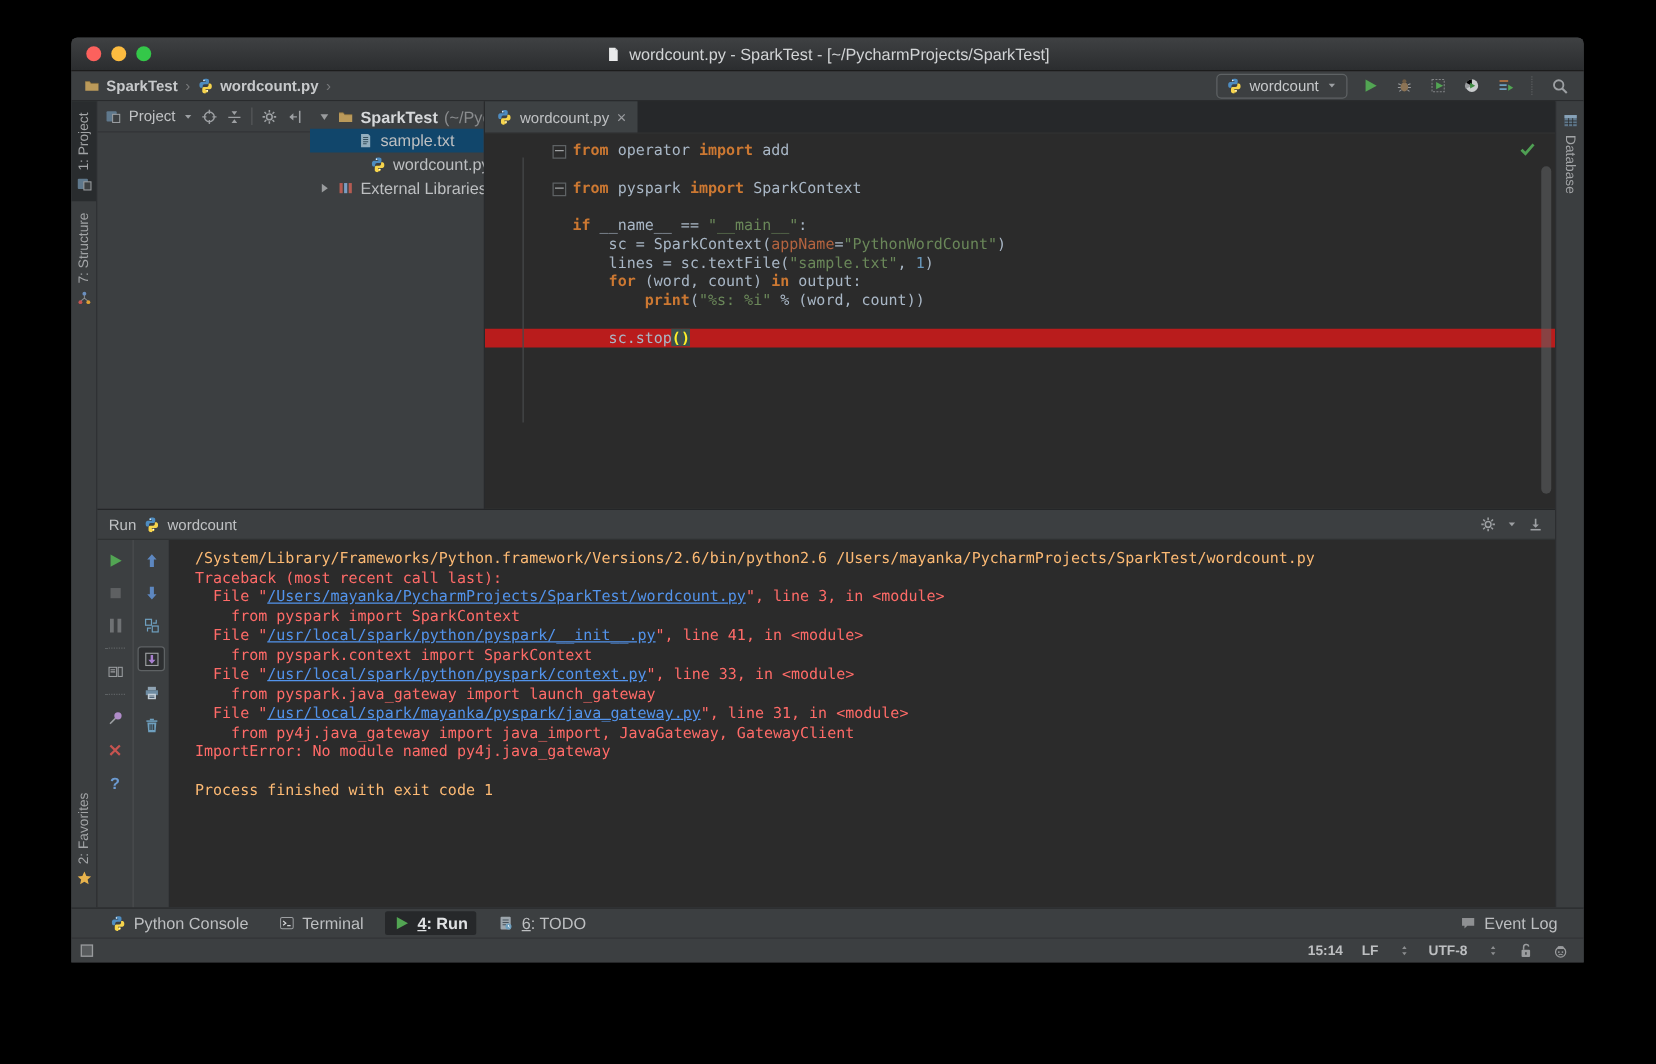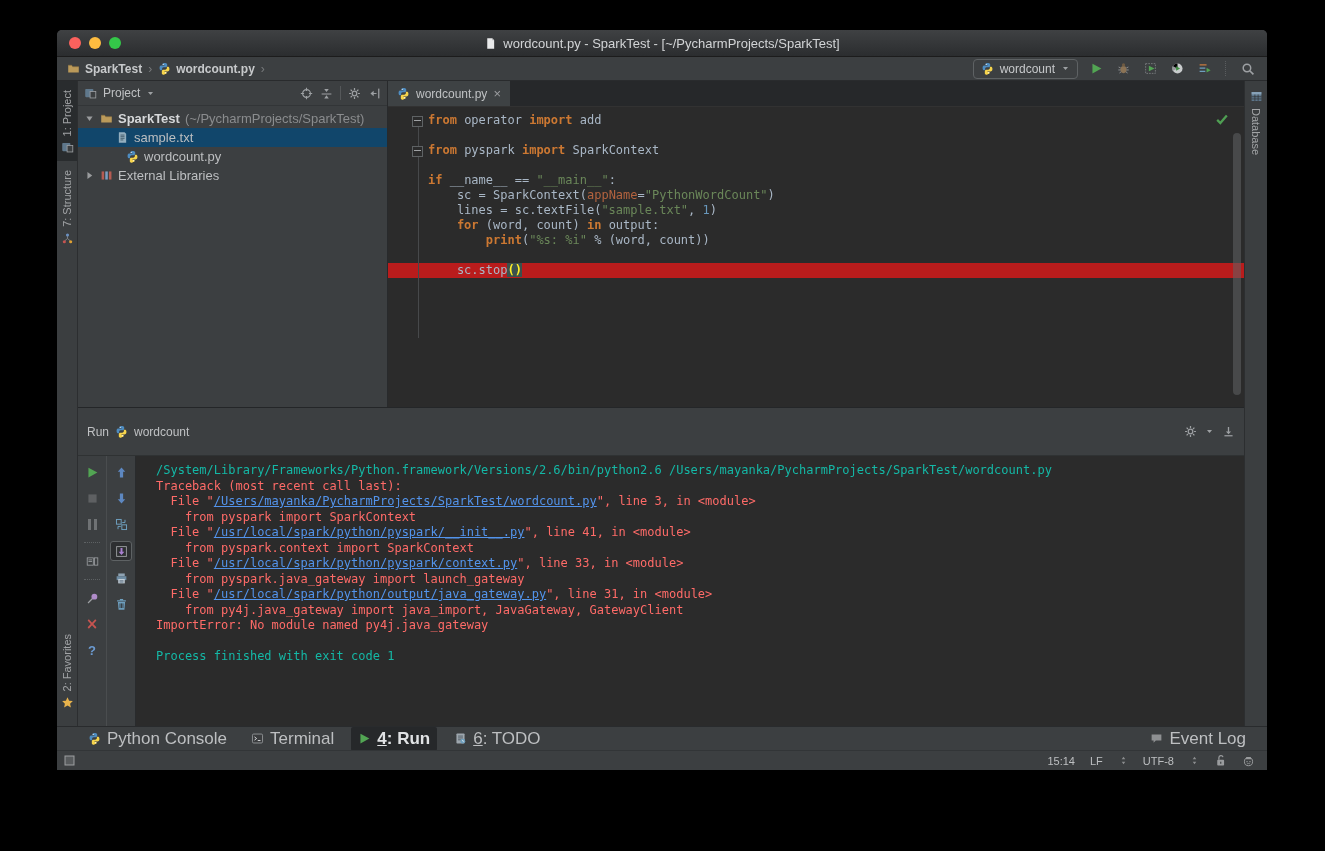--- a/index.html
+++ b/index.html
@@ -34,83 +34,83 @@
   .stripe.left{border-right:1px solid #2c2e30;}
   .stripe-btn{display:flex;flex-direction:column;align-items:center;gap:5px;padding:9px 0 7px;width:100%;cursor:pointer;}
   .stripe-btn.active{background:#292c2e;}
   .stripe-btn.bottom{margin-top:auto;}
   .vlabel{writing-mode:vertical-rl;transform:rotate(180deg);font-size:11px;color:#a2a4a6;}
   .vlabel-r{writing-mode:vertical-rl;font-size:11px;color:#a2a4a6;}
   .center{flex:1;display:flex;flex-direction:column;min-width:0;}
   .upper{height:326px;flex:none;display:flex;min-width:0;}
 
   
-  .project-panel{width:309px;flex:none;background:#3c3f41;border-right:1px solid #282a2c;display:flex;flex-direction:column;}
+  .project-panel{width:309px;flex:none;background:#3c3f41;border-right:1px solid #282a2c;display:flex;flex-direction:row;}
   .panel-header{height:24px;flex:none;display:flex;align-items:center;gap:6px;padding:0 6px;border-bottom:1px solid #323537;
                 font-size:12px;color:#c0c2c4;}
   .ph-right{margin-left:auto;display:flex;align-items:center;gap:7px;}
   .ph-sep{width:1px;height:14px;background:#55585a;}
   .tree{flex:1;padding-top:3px;overflow:hidden;}
   .tree-row{height:19px;display:flex;align-items:center;gap:5px;font-size:13px;color:#bdbfc1;cursor:pointer;white-space:nowrap;}
   .tree-row.selected{background:#11466b;}
   .tree-label.bold{font-weight:bold;color:#d6d8da;}
   .tree-suffix{color:#8a8c8e;}
   .tree-spc{display:inline-block;width:13px;flex:none;}
 
   
   .editor{flex:1;display:flex;flex-direction:column;background:#2b2b2b;position:relative;min-width:0;}
   .tabbar{height:25px;flex:none;background:#26282a;border-bottom:1px solid #323232;display:flex;}
   .tab{display:flex;align-items:center;gap:6px;padding:0 9px;background:#3e4244;font-size:12px;color:#bfc1c3;cursor:pointer;}
   .tab-close{color:#9b9da0;font-size:13px;line-height:1;cursor:pointer;}
   .code-area{flex:1;position:relative;overflow:hidden;font-family:"DejaVu Sans Mono",monospace;font-size:12px;padding-top:6px;}
-  .code-row{display:flex;height:15px;line-height:15px;}
+  .code-row{display:flex;height:15px;line-height:15px;padding-left:30px;}
   .code-row.caret{background:#b91c1c;}
   .gutter{width:40px;flex:none;position:relative;}
   .fold{position:absolute;right:5px;top:3px;width:9px;height:9px;border:1px solid #5e6264;background:#2b2b2b;}
   .fold i{position:absolute;left:1px;right:1px;top:3px;height:1px;background:#a0a2a4;}
   .fold-line{position:absolute;left:30px;top:19px;width:1px;height:212px;background:#47494b;}
   .code-text{white-space:pre;}
   .tk-k{color:#cc7832;font-weight:bold;}
   .tk-p{color:#a9b7c6;}
   .tk-s{color:#6a8759;}
   .tk-n{color:#6897bb;}
   .tk-a{color:#b3633f;}
   .tk-m{color:#ffef28;background:#3b514d;font-weight:bold;}
   .check{position:absolute;top:5px;right:15px;}
   .scroll-thumb{position:absolute;right:3px;top:26px;width:8px;height:262px;background:#606365;opacity:.55;border-radius:4px;}
 
   
   .run-panel{flex:1;display:flex;flex-direction:column;min-height:0;border-top:1px solid #242628;}
   .run-header{height:23px;flex:none;background:#3c3f41;border-bottom:1px solid #2f3233;display:flex;align-items:center;gap:6px;
-              padding:12px 9px;font-size:12px;color:#bfc1c3;}
+              padding:0 9px;font-size:12px;color:#bfc1c3;}
   .rh-right{margin-left:auto;display:flex;align-items:center;gap:8px;}
   .run-body{flex:1;display:flex;min-height:0;background:#2b2b2b;}
   .run-toolbar{flex:none;display:flex;background:#3c3f41;border-right:1px solid #292b2d;}
   .rt-col{width:28px;display:flex;flex-direction:column;align-items:center;padding-top:7px;gap:8px;}
   .rt-col + .rt-col{border-left:1px solid #4a4d4f;}
   .rt-btn{width:20px;height:18px;display:flex;align-items:center;justify-content:center;cursor:pointer;}
   .rt-btn.selected{background:#2d2f31;border:1px solid #5e6264;border-radius:3px;}
   .rt-btn.disabled{opacity:.55;}
   .rt-sep{width:16px;border-top:1px dotted #5e6264;margin:1px 0;}
   .console{flex:1;padding:7px 0 0 20px;font-family:"DejaVu Sans Mono",monospace;font-size:12px;line-height:15.5px;overflow:hidden;}
   .cs-line{white-space:pre;}
-  .cs-out{color:#14b8a6;}
+  .cs-out{color:#fdba74;}
   .cs-err{color:#ff6b68;}
   .cs-lnk{color:#5394ec;text-decoration:underline;cursor:pointer;}
 
   
   .toolwindow-bar{height:23px;flex:none;background:#3c3f41;border-top:1px solid #292b2d;display:flex;align-items:center;
-                  padding:0 14px 0 24px;font-size:17px;color:#bdbfc1;}
+                  padding:0 14px 0 24px;font-size:13px;color:#bdbfc1;}
   .twb-item{display:flex;align-items:center;gap:6px;padding:2px 7px;cursor:pointer;border-radius:2px;}
   .twb-item.active{background:#26282a;color:#e0e2e4;font-weight:bold;}
   .twb-right{margin-left:auto;display:flex;align-items:center;gap:6px;}
   .mn{text-decoration:underline;}
   .statusbar{height:19px;flex:none;background:#3c3f41;border-top:1px solid #323537;display:flex;align-items:center;
              padding:0 12px 0 6px;font-size:11px;color:#bdbfc1;}
-  .sb-right{margin-left:auto;display:flex;align-items:center;gap:15px;}
+  .sb-right{margin-left:auto;display:flex;align-items:center;gap:15px;font-weight:bold;}
   .sb-item{display:flex;align-items:center;gap:16px;cursor:pointer;}
 
   .ic{display:inline-flex;align-items:center;justify-content:center;line-height:0;}
   .glyph-x-red{color:#c75450;font-weight:bold;font-size:15px;line-height:1;font-family:"DejaVu Sans",sans-serif;}
   .glyph-q{color:#6c9bd2;font-weight:bold;font-size:13px;line-height:1;}
   .pause-bars{display:inline-flex;gap:3px;}
   .pause-bars i{width:3px;height:11px;background:#9a9c9e;}
 </style>
 </head>
 <body>
@@ -589,21 +589,21 @@
             </div>
             <div class="console" id="console">
                 <div class="cs-line"><span class="cs-out">/System/Library/Frameworks/Python.framework/Versions/2.6/bin/python2.6 /Users/mayanka/PycharmProjects/SparkTest/wordcount.py</span></div>
                 <div class="cs-line"><span class="cs-err">Traceback (most recent call last):</span></div>
                 <div class="cs-line"><span class="cs-err">  File "</span><span class="cs-lnk">/Users/mayanka/PycharmProjects/SparkTest/wordcount.py</span><span class="cs-err">", line 3, in &lt;module&gt;</span></div>
                 <div class="cs-line"><span class="cs-err">    from pyspark import SparkContext</span></div>
                 <div class="cs-line"><span class="cs-err">  File "</span><span class="cs-lnk">/usr/local/spark/python/pyspark/__init__.py</span><span class="cs-err">", line 41, in &lt;module&gt;</span></div>
                 <div class="cs-line"><span class="cs-err">    from pyspark.context import SparkContext</span></div>
                 <div class="cs-line"><span class="cs-err">  File "</span><span class="cs-lnk">/usr/local/spark/python/pyspark/context.py</span><span class="cs-err">", line 33, in &lt;module&gt;</span></div>
                 <div class="cs-line"><span class="cs-err">    from pyspark.java_gateway import launch_gateway</span></div>
-                <div class="cs-line"><span class="cs-err">  File "</span><span class="cs-lnk">/usr/local/spark/python/output/java_gateway.py</span><span class="cs-err">", line 31, in &lt;module&gt;</span></div>
+                <div class="cs-line"><span class="cs-err">  File "</span><span class="cs-lnk">/usr/local/spark/mayanka/pyspark/java_gateway.py</span><span class="cs-err">", line 31, in &lt;module&gt;</span></div>
                 <div class="cs-line"><span class="cs-err">    from py4j.java_gateway import java_import, JavaGateway, GatewayClient</span></div>
                 <div class="cs-line"><span class="cs-err">ImportError: No module named py4j.java_gateway</span></div>
                 <div class="cs-line">&nbsp;</div>
                 <div class="cs-line"><span class="cs-out">Process finished with exit code 1</span></div>
               </div>
           </div>
         </div>
       </div>
 
       <div class="stripe right" id="stripe-right">

